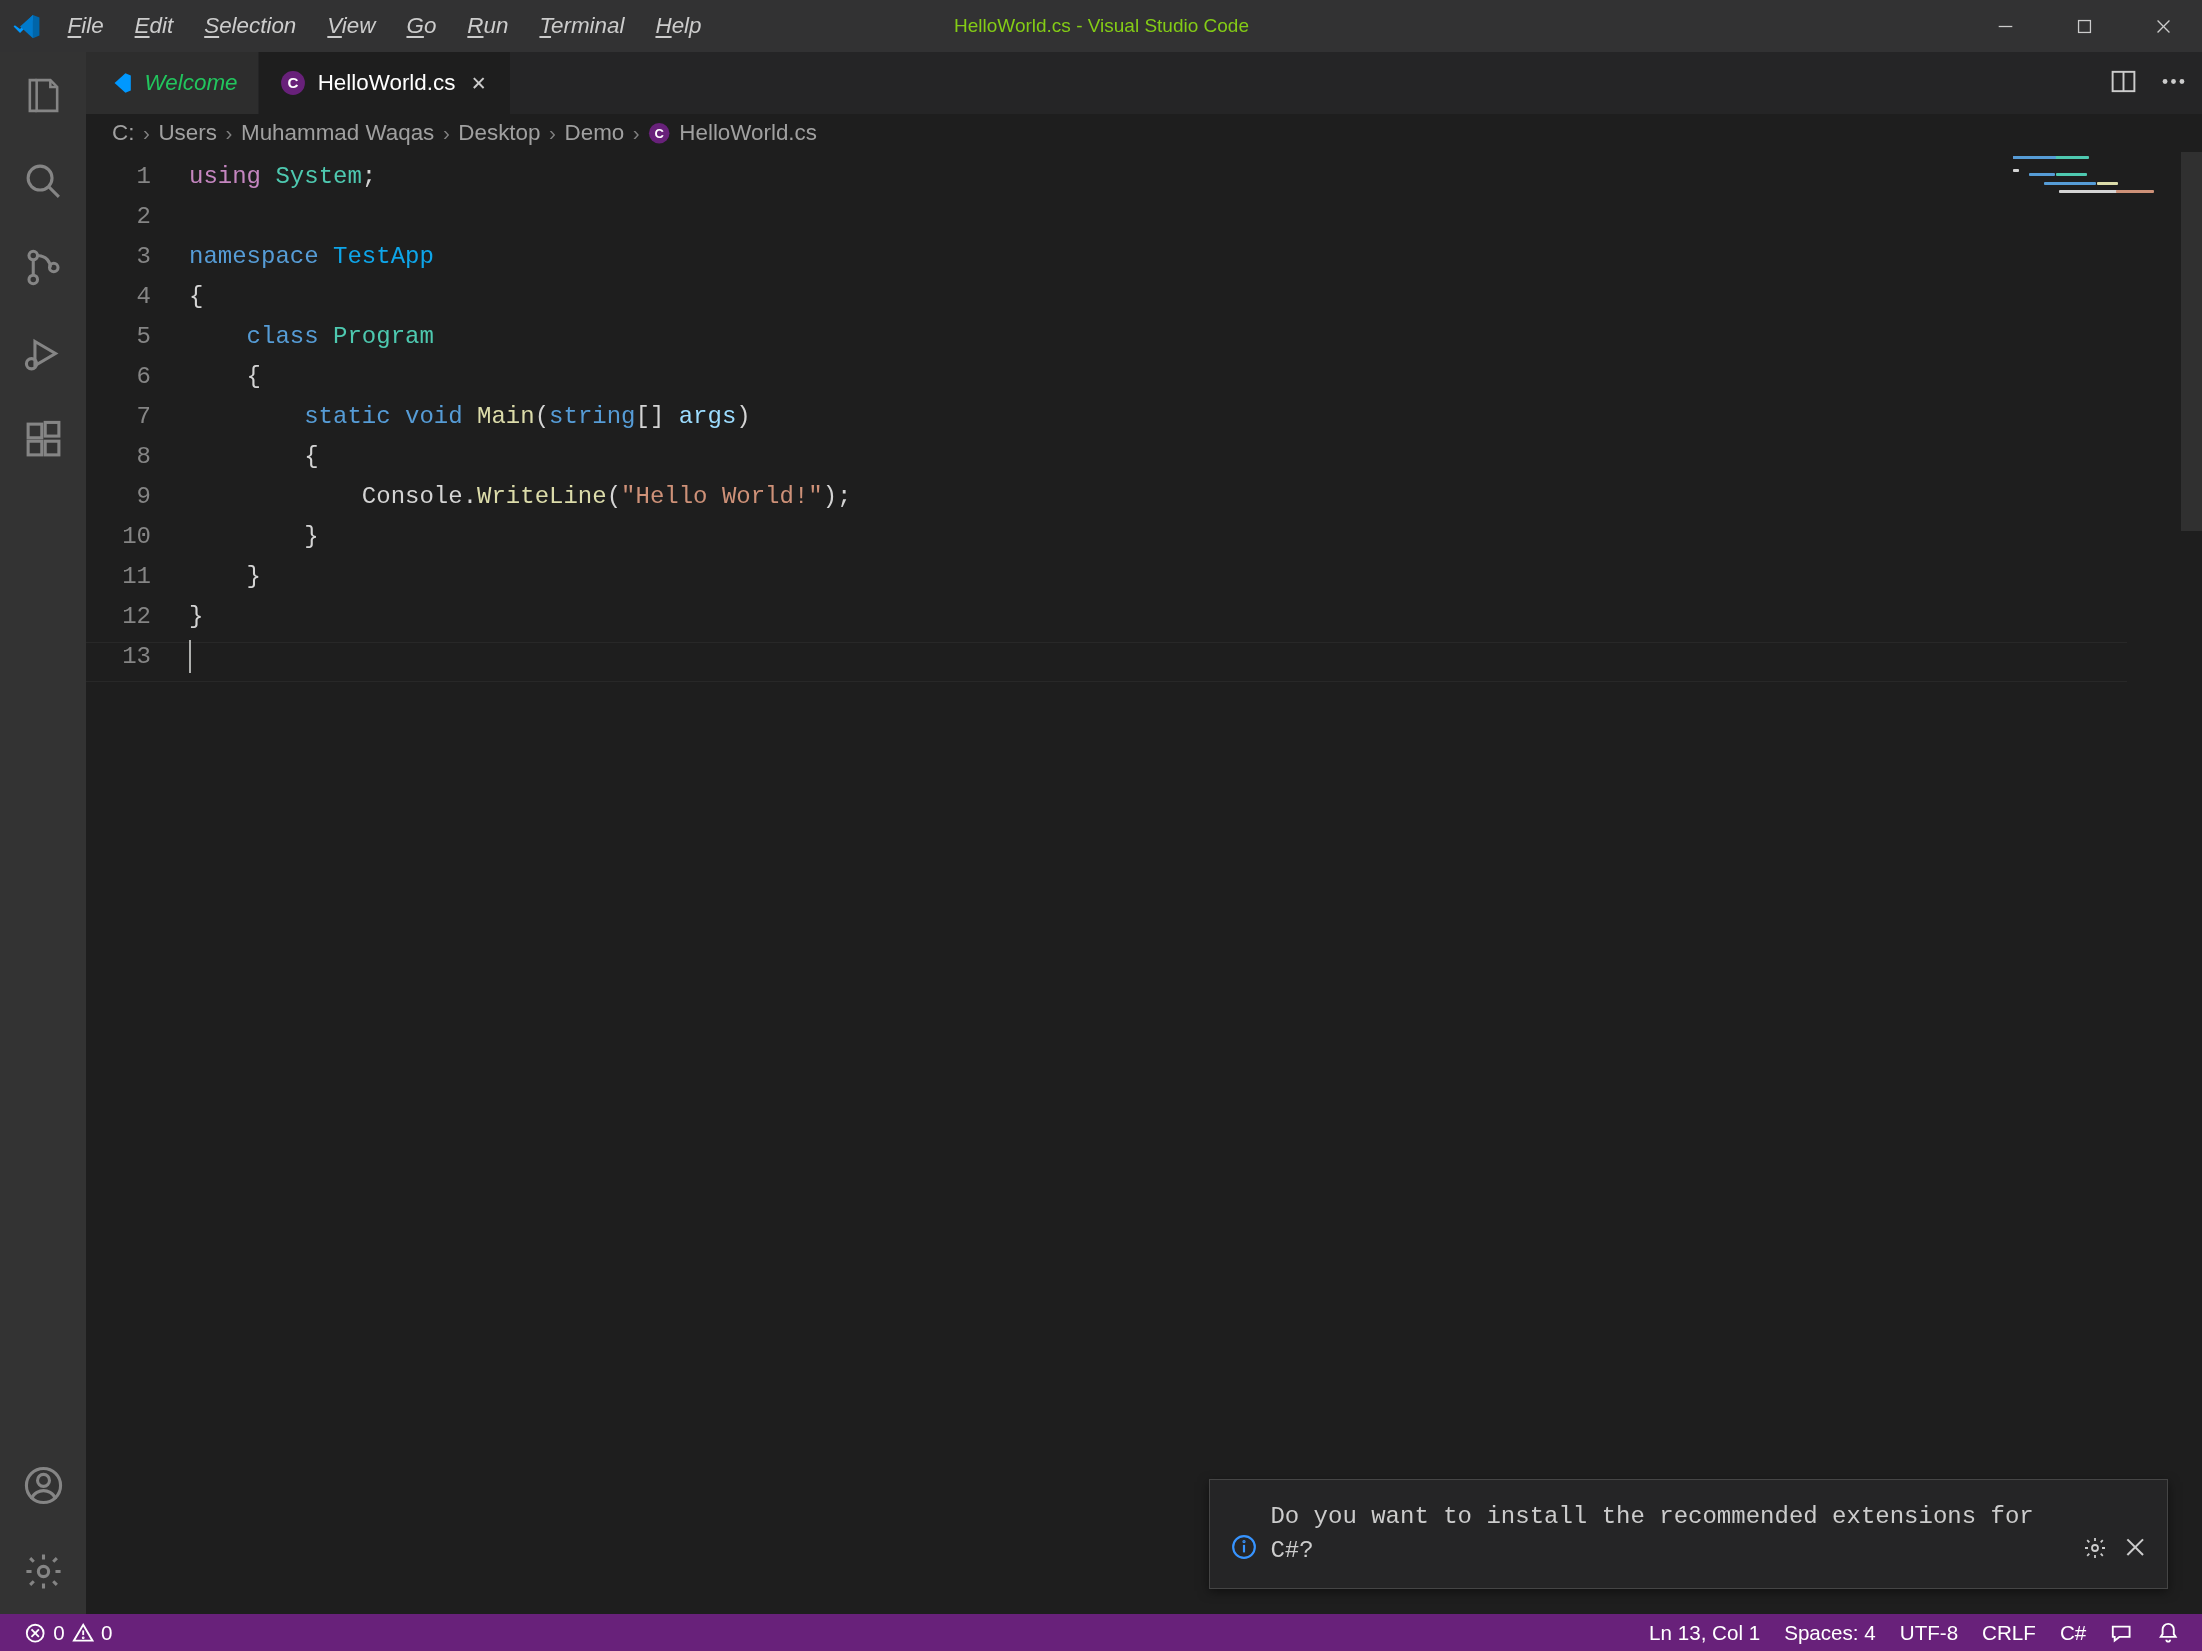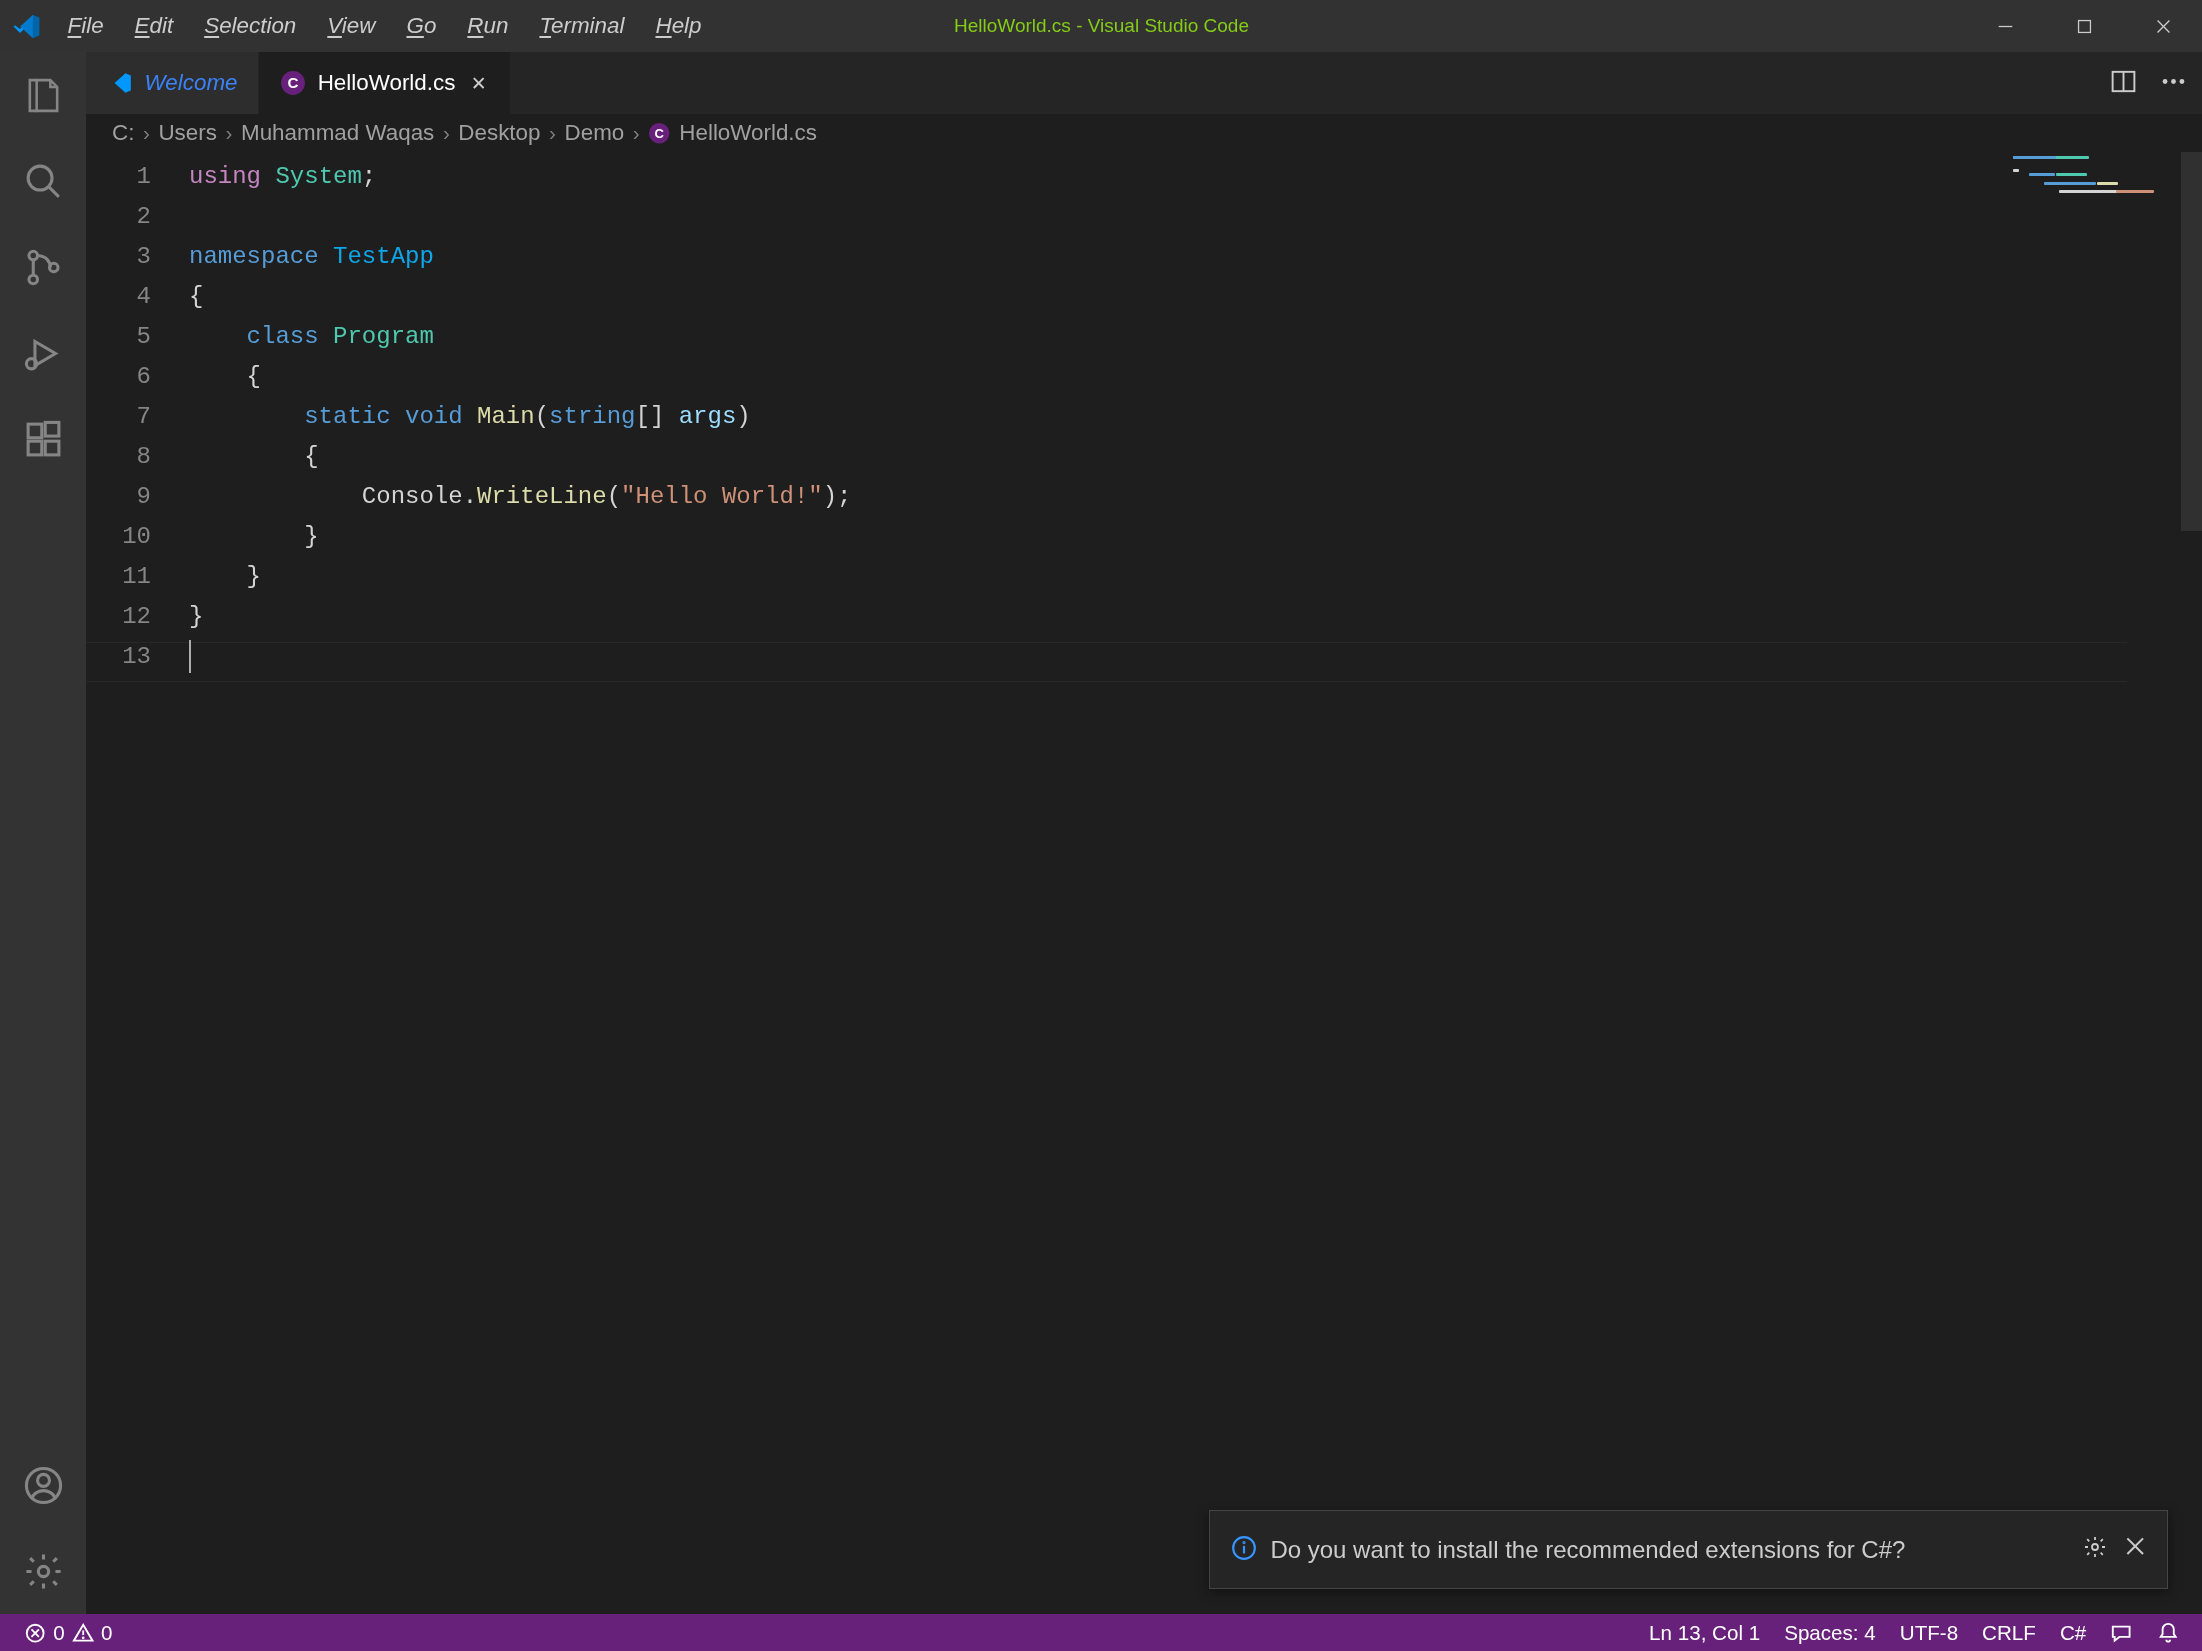--- a/index.html
+++ b/index.html
@@ -33,21 +33,21 @@
 .main-area { flex: 1; display: flex; min-height: 0; }
 
 .activitybar { width: 86px; background: #333333; display: flex; flex-direction: column; align-items: center; flex-shrink: 0; }
 .activity-item { width: 86px; height: 86px; display: flex; align-items: center; justify-content: center; color: #858585; cursor: pointer; position: relative; }
 .activity-item svg { width: 41px; height: 41px; }
 .activity-spacer { flex: 1; }
 
 .editor-area { flex: 1; display: flex; flex-direction: column; background: #1e1e1e; min-width: 0; }
 
 .tabs-bar { height: 62px; background: #252526; display: flex; align-items: stretch; }
-.tab { display: flex; align-items: center; padding: 0 20.6px; gap: 12px; font-size: 22.4px; background: #2d2d2d; color: #3b82f6; cursor: pointer; border-right: 0.9px solid #252526; }
+.tab { display: flex; align-items: center; padding: 0 20.6px; gap: 12px; font-size: 22.4px; background: #2d2d2d; color: #22c55e; cursor: pointer; border-right: 0.9px solid #252526; }
 .tab.active { background: #1e1e1e; color: #ffffff; }
 .tab .tab-icon { width: 26px; height: 26px; display:flex;align-items:center;justify-content:center; }
 .tab .close { width: 22.4px; height: 22.4px; color: #cccccc; display:flex;align-items:center;justify-content:center; font-size:19px; visibility:hidden; }
 .tab.active .close, .tab:hover .close { visibility: visible; }
 .tab.welcome { font-style: italic; }
 .tabs-actions { margin-left: auto; display: flex; align-items: center; padding: 0 15.5px; gap: 20.6px; }
 .tabs-action { color: #cccccc; cursor: pointer; }
 .tabs-action svg { width: 29px; height: 29px; }
 
 .breadcrumbs { height: 38px; display: flex; align-items: center; padding: 0 26px; gap: 8.6px; font-size: 22.4px; color: #a0a0a0; background: #1e1e1e; }
@@ -70,21 +70,21 @@
 .cursor-line { position:absolute; left:0; right:76px; height:40px; border-top:0.9px solid #282828; border-bottom:0.9px solid #282828; pointer-events:none; }
 .cursor-caret { display:inline-block; width:1.7px; height:33px; background:#aeafad; vertical-align:middle; }
 
 .minimap { position:absolute; top:4.3px; right:8.6px; width:181px; height:52px; pointer-events:none; }
 .minimap .mline { position:absolute; height:2.6px; border-radius:0.9px; }
 
 .overview-ruler { position:absolute; right:0; top:0; width:22.4px; height:100%; }
 .overview-slider { position:absolute; right:0; top:0; width:22.4px; height:379px; background:rgba(121,121,121,.2); }
 
 .notification { position: fixed; right: 34px; bottom: 62px; width: 959px; background: #252526; border: 0.9px solid #454545; box-shadow: 0 3.4px 10.3px rgba(0,0,0,.5); padding: 20.6px; color: #cccccc; font-size: 24px; }
-.notif-head { display:flex; align-items:center; gap:13.8px; }
+.notif-head { display:flex; align-items:flex-end; gap:13.8px;font-family:Liberation Mono, monospace; }
 .notif-icon { color:#3794ff; flex-shrink:0; margin-top:3.4px; }
 .notif-msg { flex:1; line-height:1.4; }
 .notif-actions-icons { display:flex; gap:17px; flex-shrink:0; color:#cccccc; }
 .notif-actions-icons span { cursor:pointer; }
 .notif-buttons { display:flex; justify-content:flex-end; gap:15.5px; margin-top:20.6px; }
 .notif-btn { background:#0e639c; color:#fff; border:none; padding: 8.6px 19px; font-size:22.4px; cursor:pointer; font-family: inherit; }
 
 .statusbar { height: 38px; background: #68217a; color: #ffffff; display: flex; align-items: center; font-size: 20.6px; padding: 0 12px; flex-shrink: 0; }
 .status-item { padding: 0 12px; height:38px; display:flex; align-items:center; gap:6.9px; cursor:pointer; }
 .status-spacer { flex: 1; }

